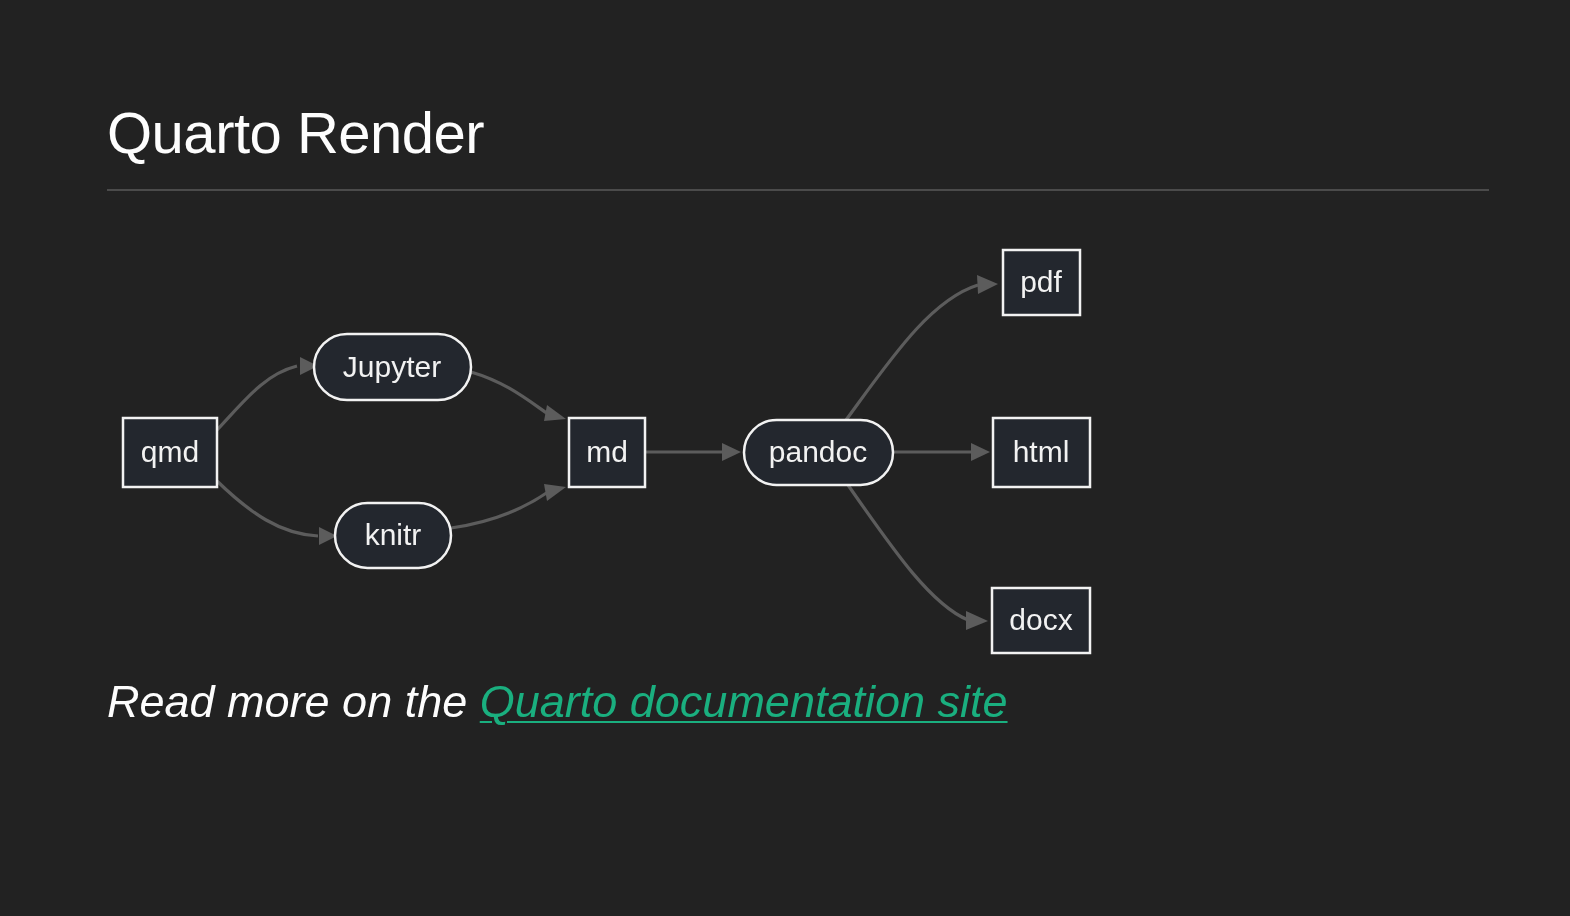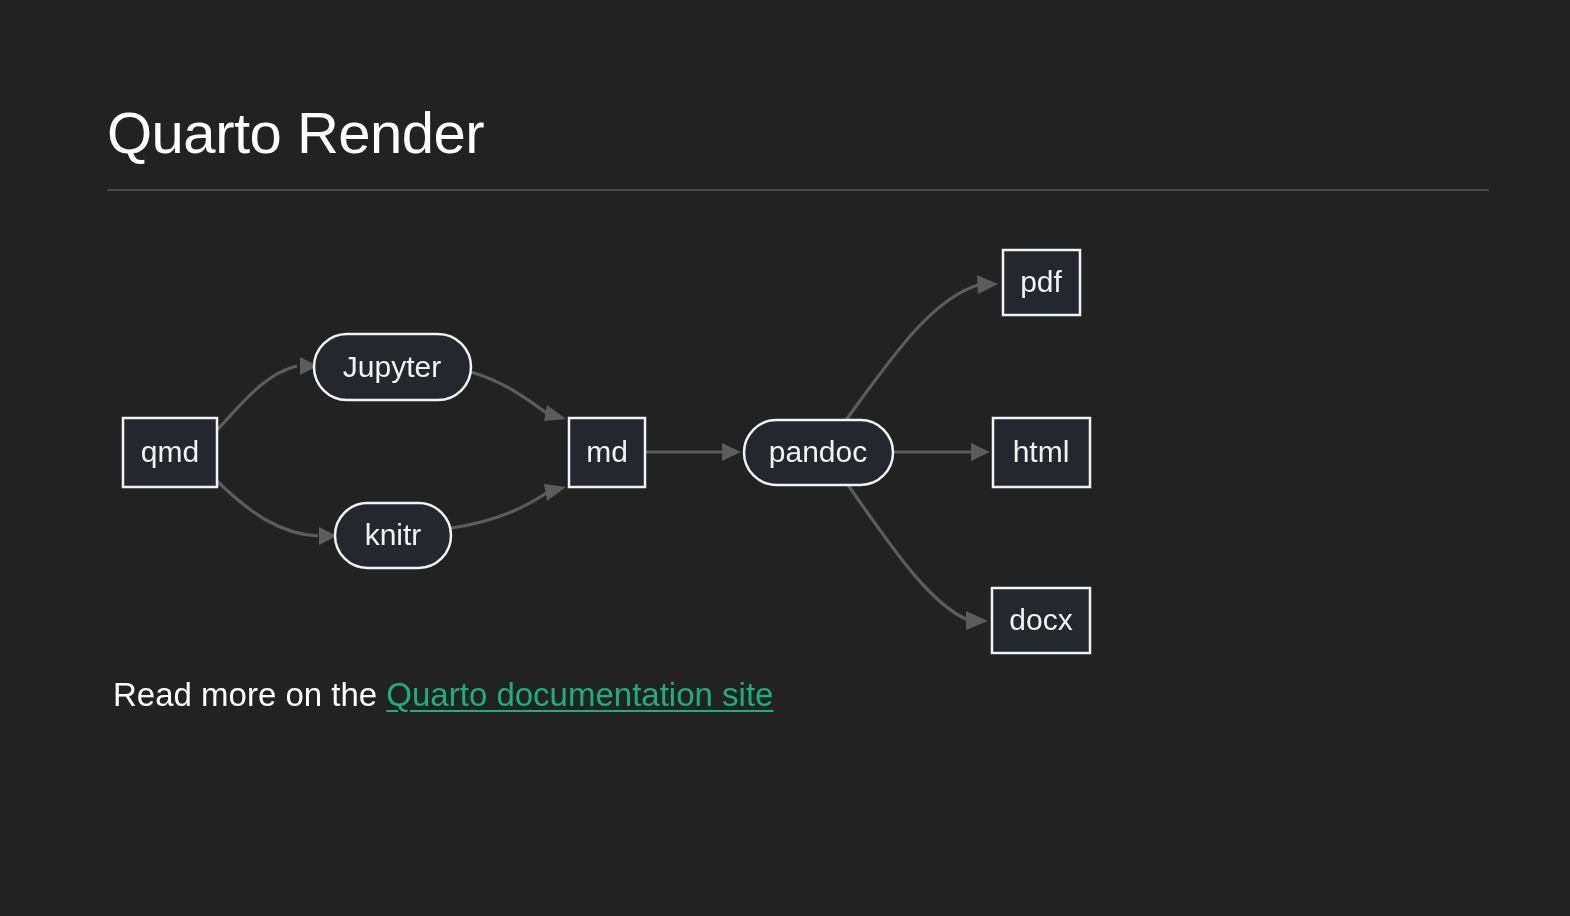--- a/index.html
+++ b/index.html
@@ -65,26 +65,27 @@
   .edge-path {
     fill: none;
     stroke: #5c5c5c;
     stroke-width: 3.2;
   }
   .edge-arrow {
     fill: #5c5c5c;
   }
   .footer-text {
     position: absolute;
-    left: 113px;
+    left: 107px;
     top: 674px;
-    font-size: 33px;
+    font-size: 45px;
     color: #fdfdfd;
     white-space: nowrap;
     line-height: 1.25;
+    font-style: italic;
   }
   .footer-link {
     color: #1aaf7f;
     text-decoration: underline;
     text-underline-offset: 4px;
     text-decoration-thickness: 2px;
     cursor: pointer;
   }
 </style>
 </head>

